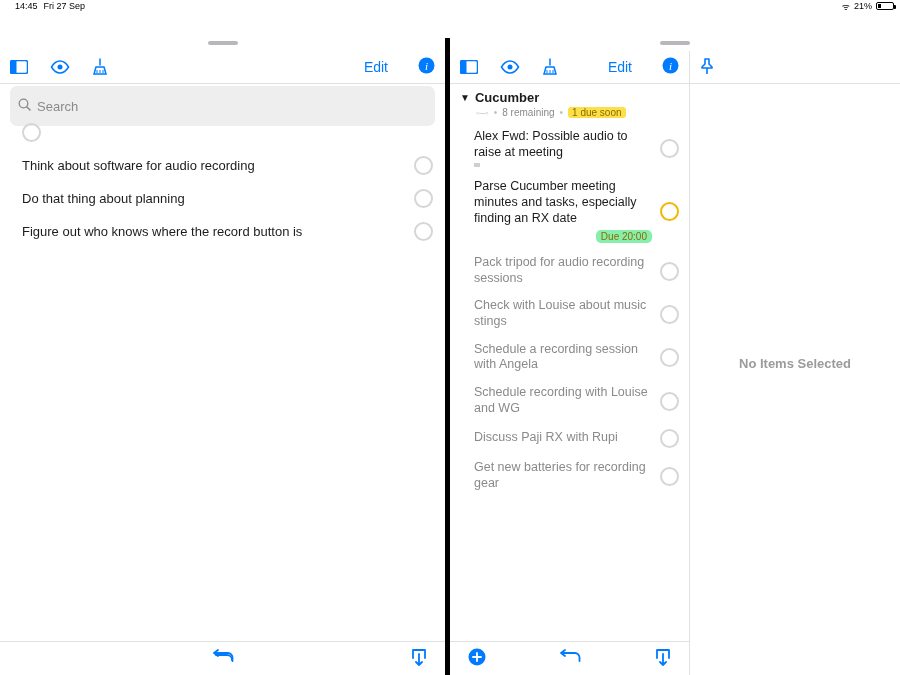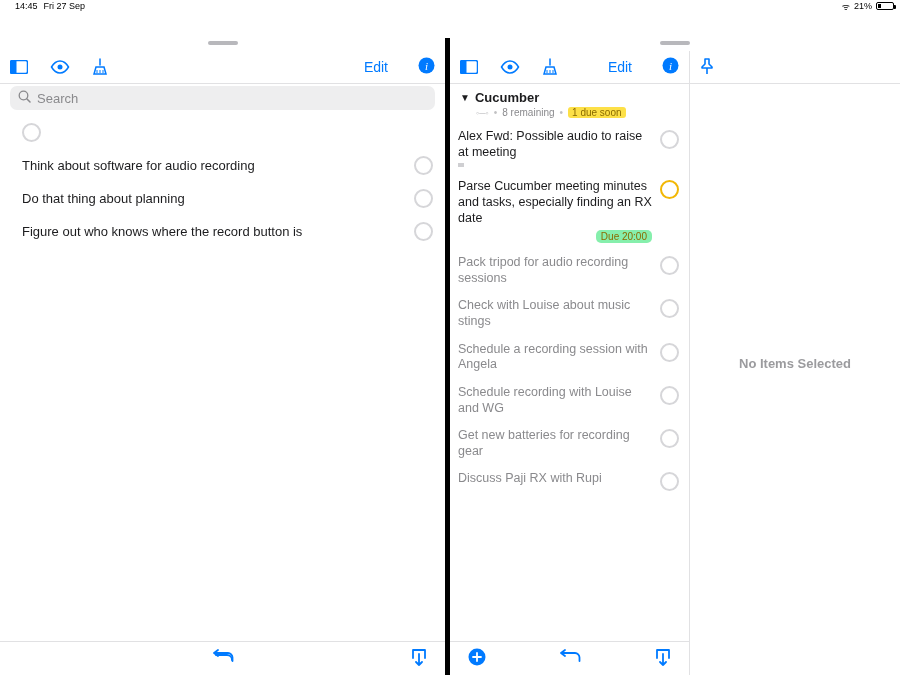--- a/index.html
+++ b/index.html
@@ -94,21 +94,21 @@
     margin-right: 8px;
   }
   .tb-info {
     color: #007aff;
   }
 
   
   .searchwrap {
     position: absolute;
     top: 48px; left: 10px; right: 10px;
-    height: 24px;
+    height: 40px;
     background: #eeeeef;
     border-radius: 7px;
     display: flex;
     align-items: center;
     padding: 0 8px;
     color: #8a8a8d;
     font-size: 13px;
     gap: 6px;
   }
 
@@ -204,22 +204,22 @@
     font-size: 10px;
   }
   .dotsep { color: #c0c0c2; }
 
   .right-items {
     position: absolute;
     top: 72px; left: 0; right: 0; bottom: 36px;
   }
   .ritem {
     display: flex;
-    align-items: flex-start;
-    padding: 6px 10px 6px 8px;
+    align-items: center;
+    padding: 6px 10px 6px 24px;
     gap: 8px;
   }
   .ritem .body { flex: 1; }
   .ritem .title {
     font-size: 12.5px;
     line-height: 1.25;
   }
   .ritem .title.dim { color: #8a8a8d; }
   .ritem .smallnote {
     margin-top: 3px;
@@ -445,27 +445,27 @@
             <span class="circ"></span>
           </div>
           <div class="ritem">
             <div class="body">
                 <div class="title dim">Schedule recording with Louise and WG</div>
               </div>
             <span class="circ"></span>
           </div>
           <div class="ritem">
             <div class="body">
+                <div class="title dim">Discuss Paji RX with Rupi</div>
+              </div>
+            <span class="circ"></span>
+          </div>
+          <div class="ritem">
+            <div class="body">
                 <div class="title dim">Get new batteries for recording gear</div>
-              </div>
-            <span class="circ"></span>
-          </div>
-          <div class="ritem">
-            <div class="body">
-                <div class="title dim">Discuss Paji RX with Rupi</div>
               </div>
             <span class="circ"></span>
           </div>
         </div>
 
         <div class="bottombar">
           <span class="blue">
             <svg width="18" height="18" viewBox="0 0 18 18">
                 <circle cx="9" cy="9" r="8.5" fill="#007aff"></circle>
                 <path d="M9 5v8M5 9h8" stroke="#fff" stroke-width="1.8" stroke-linecap="round"></path>

